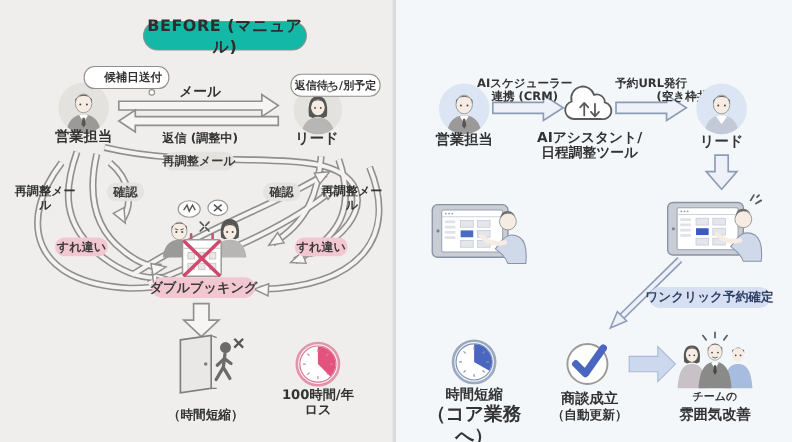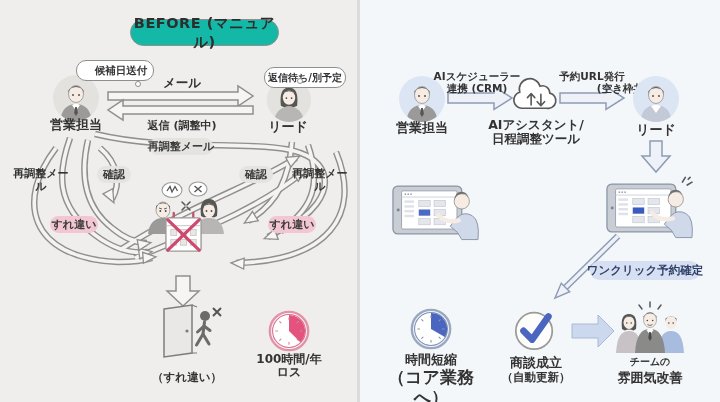--- a/index.html
+++ b/index.html
@@ -188,34 +188,35 @@
         <rect x="8" y="18" width="6" height="6"></rect>
           <rect x="18" y="18" width="6" height="6"></rect>
           <rect x="28" y="18" width="6" height="6"></rect>
         <rect x="8" y="28" width="6" height="6"></rect>
           <rect x="18" y="28" width="6" height="6"></rect>
           <rect x="28" y="28" width="6" height="6"></rect>
       </g>
       <path d="M5 8 L37 39 M37 8 L5 39" stroke="#d0486e" stroke-width="3.2" stroke-linecap="round"></path>
     </svg>
 
+    <div class="abs pill pill-pink" style="left:138px;top:252px;width:94px;height:19px;font-size:12px;">ダブルブッキング</div>
 
     <svg class="abs" style="left:156px;top:303px;" width="66" height="56" viewBox="0 0 66 56">
       <path d="M8 6 L36 2 L36 50 L8 54 Z" fill="#e9e8e6" stroke="#7d7d7b" stroke-width="1.5"></path>
       <circle cx="31" cy="28" r="1.6" fill="#7d7d7b"></circle>
       <path d="M36 2 L41 4 M36 50 L41 50" stroke="#7d7d7b" stroke-width="1.2"></path>
       <circle cx="49" cy="13" r="5" fill="#6b6b69"></circle>
       <g stroke="#6b6b69" stroke-width="3" stroke-linecap="round" fill="none">
         <path d="M48.5 19 L47 31"></path>
         <path d="M47 31 L40.5 42 M47 31 L53 41"></path>
         <path d="M48 23 L41.5 29 M48 23 L54 27.5"></path>
       </g>
       <path d="M57 5 l8 8 M65 5 l-8 8" stroke="#555" stroke-width="2"></path>
     </svg>
-    <div class="abs lbl ctr" style="left:132px;top:371px;width:110px;font-size:11.5px;">（すれ違い）</div>
+    <div class="abs lbl ctr" style="left:132px;top:371px;width:110px;font-size:11.5px;">（時間短縮）</div>
 
     <svg class="abs" style="left:268px;top:310px;" width="42" height="42" viewBox="0 0 46 46">
       <circle cx="23" cy="23" r="21" fill="#fdf5f6" stroke="#e293aa" stroke-width="2.6"></circle>
       <circle cx="23" cy="23" r="18" fill="#fff" stroke="#d9748f" stroke-width="1.2"></circle>
       <path d="M23 23 L23 5.5 A17.5 17.5 0 0 1 35.4 35.4 Z" fill="#e4537d"></path>
       <g stroke="#c98a9b" stroke-width="1.2" stroke-linecap="round">
         <path d="M23 8.5 v2 M23 35.5 v2 M8.5 23 h2 M35.5 23 h2 M12.8 12.8 l1.4 1.4 M31.8 31.8 l1.4 1.4 M33.2 12.8 l-1.4 1.4 M14.2 31.8 l-1.4 1.4"></path>
       </g>
     </svg>
     <div class="abs lbl ctr" style="left:249px;top:353px;width:80px;font-size:12px;">100時間/年</div>

